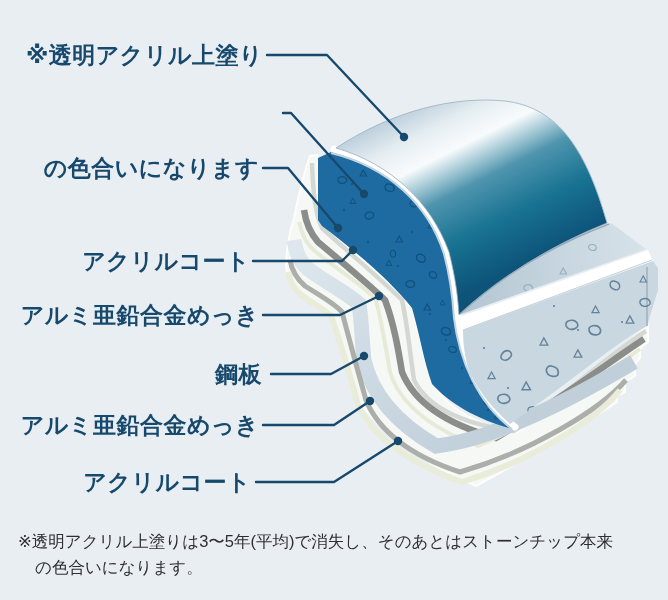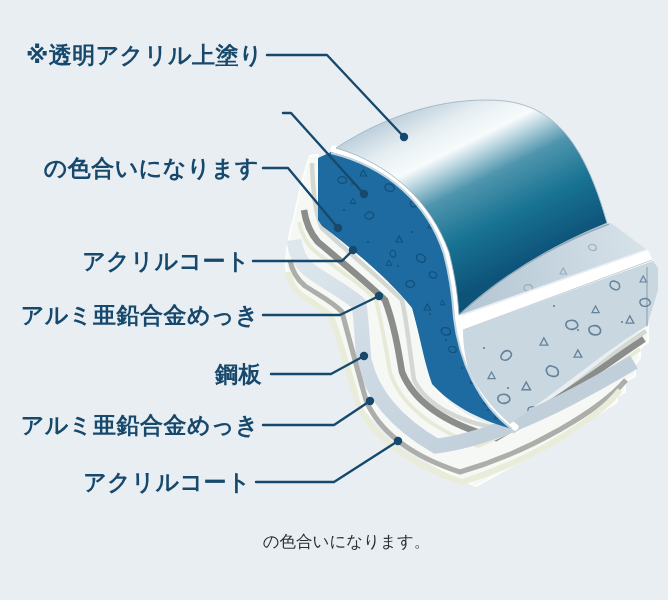--- a/index.html
+++ b/index.html
@@ -15,21 +15,21 @@
   .stage svg.illustration{position:absolute;left:0;top:0;}
   .layer-label{
     position:absolute;font-weight:bold;font-size:23px;color:var(--navy);
     letter-spacing:.5px;white-space:nowrap;transform:translateY(-50%);
     text-align:right;
   }
   .note{
     position:absolute;left:18px;top:528px;width:640px;
     font-size:16.5px;color:var(--note);line-height:1.6;font-weight:500;
   }
-  .note .line2{padding-left:17px;text-align:center;}
+  .note .line2{padding-left:17px;}
 </style>
 </head>
 <body>
 
 <div class="stage">
 
   <svg class="illustration" width="668" height="600" viewBox="0 0 668 600">
     <defs>
       <linearGradient id="gGloss" gradientUnits="userSpaceOnUse" x1="425" y1="98" x2="535" y2="318">
         <stop offset="0" stop-color="#b9cdda"></stop>
@@ -182,16 +182,17 @@
 
   <div class="layer-label" style="right:405px;top:55px">※透明アクリル上塗り</div>
   <div class="layer-label" style="right:409px;top:168px">の色合いになります</div>
   <div class="layer-label" style="right:418px;top:261px">アクリルコート</div>
   <div class="layer-label" style="right:409px;top:315px">アルミ亜鉛合金めっき</div>
   <div class="layer-label" style="right:406px;top:374px">鋼板</div>
   <div class="layer-label" style="right:409px;top:425px">アルミ亜鉛合金めっき</div>
   <div class="layer-label" style="right:417px;top:482px">アクリルコート</div>
 
   <div class="note">
+    <div class="line1">※透明アクリル上塗りは3〜5年(平均)で消失し、そのあとはストーンチップ本来</div>
     <div class="line2">の色合いになります。</div>
   </div>
 
 </div>
 
 </body></html>

